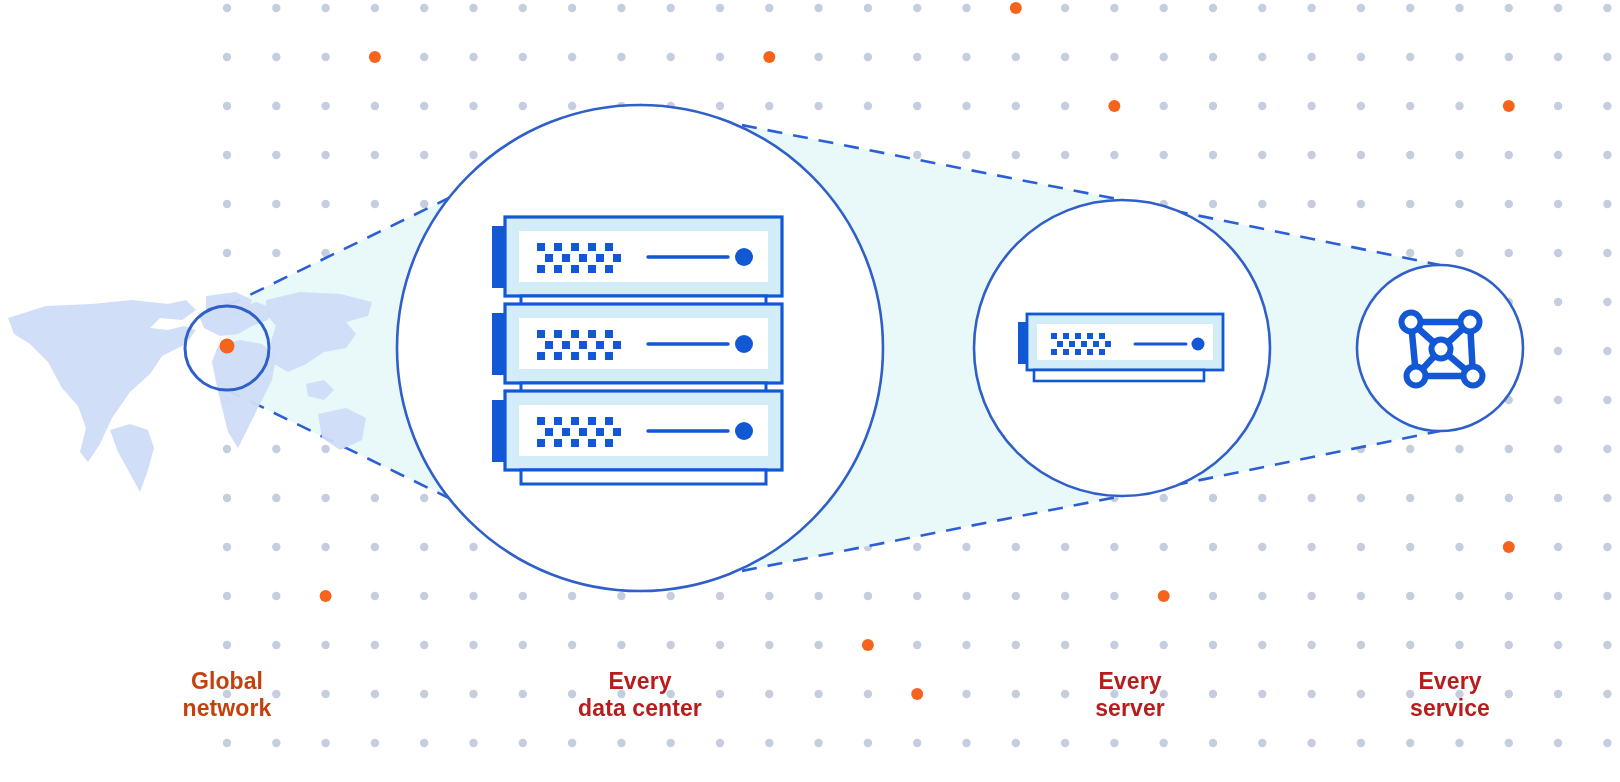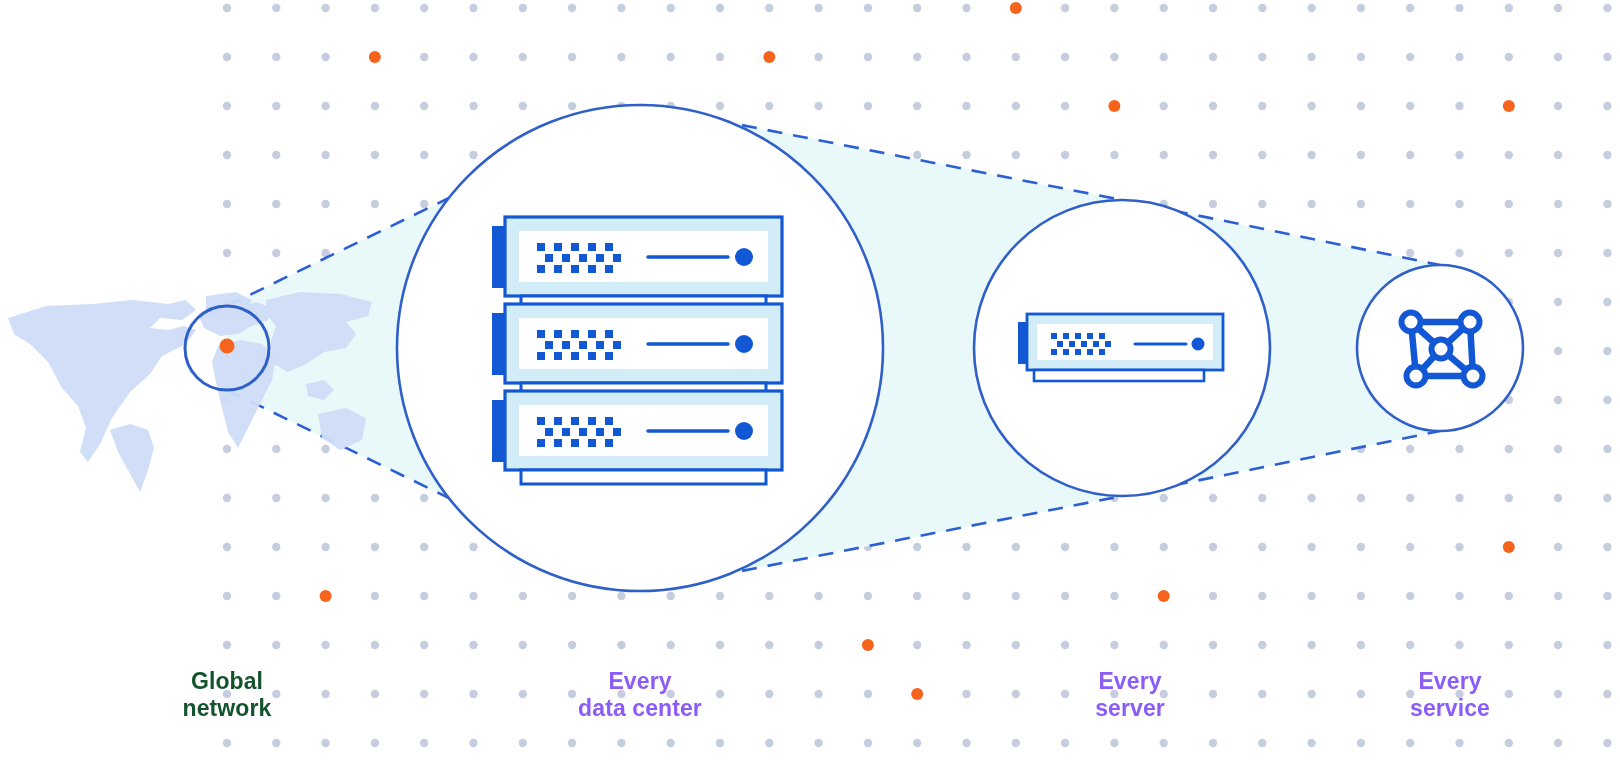--- a/index.html
+++ b/index.html
@@ -31,22 +31,22 @@
   .stage-label{
     position:absolute;
     text-align:center;
     line-height:1.17;
     font-size:23px;
     font-weight:700;
     letter-spacing:0.1px;
     white-space:pre-line;
     transform:translateX(-50%);
   }
-  .stage-label.accent{ color:#14532d; }
-  .stage-label.dark{ color:#8b5cf6; }
+  .stage-label.accent{ color:#c2410c; }
+  .stage-label.dark{ color:#b91c1c; }
 </style>
 </head>
 <body>
 
 <div id="stage">
 
   <svg class="layer" id="dot-grid-layer" viewBox="0 0 1620 782" preserveAspectRatio="none" aria-hidden="true">
       <circle cx="227.0" cy="8.0" r="4.2" fill="#c5cddf"></circle>
       <circle cx="276.3" cy="8.0" r="4.2" fill="#c5cddf"></circle>
       <circle cx="325.6" cy="8.0" r="4.2" fill="#c5cddf"></circle>

